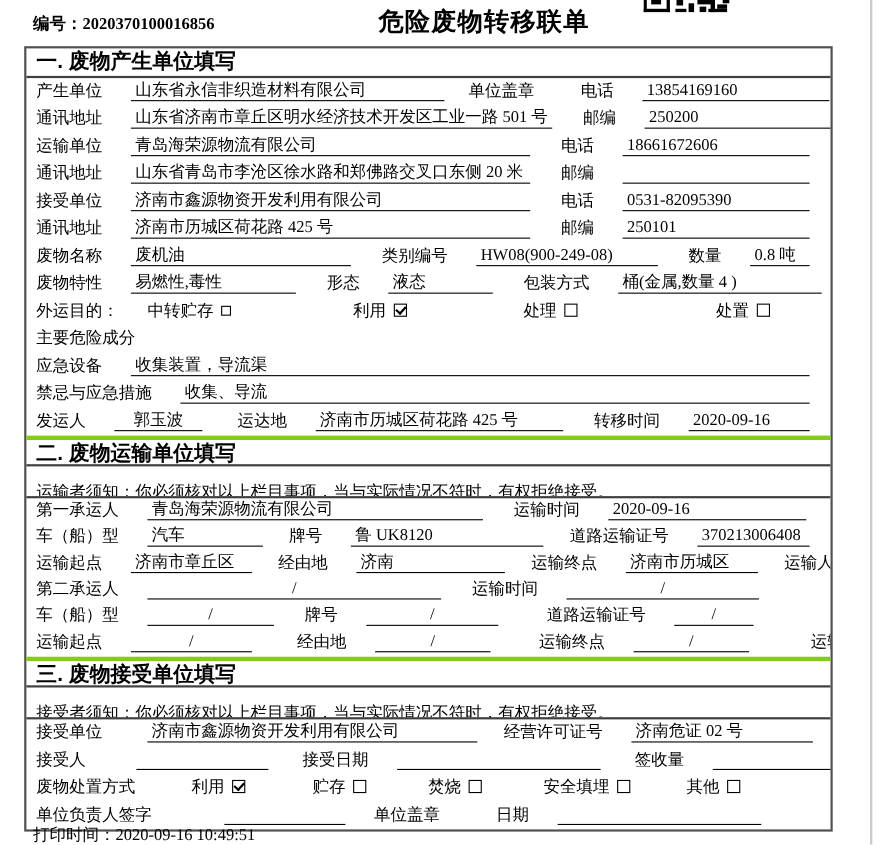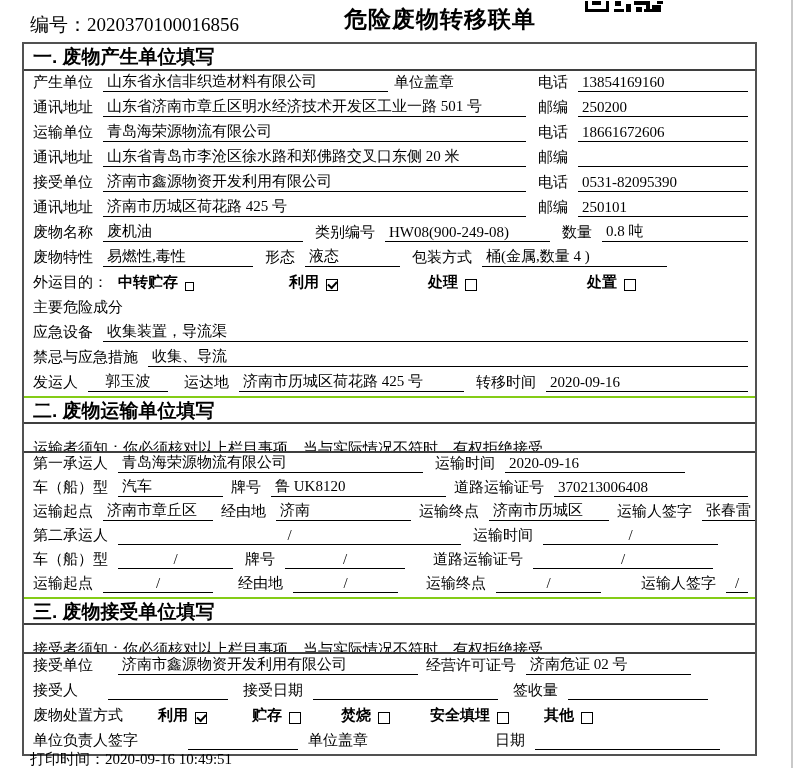--- a/index.html
+++ b/index.html
@@ -3,53 +3,53 @@
 <meta charset="utf-8">
 <style>
   * { box-sizing: border-box; }
   html,body { margin:0; padding:0; }
   body {
     width:796px; height:768px; background:#ffffff; color:#000;
     font-family:"Liberation Serif","DejaVu Serif",serif;
     font-size:15px; position:relative; overflow:hidden;
   }
   .topbar { position:absolute; left:0; top:0; width:796px; height:42px; }
-  .serial { position:absolute; left:30px; top:12px; font-size:19px; white-space:nowrap; }
+  .serial { position:absolute; left:30px; top:12px; font-size:15px; white-space:nowrap;font-weight:bold; }
   .doc-title { position:absolute; left:0; top:4px; width:880px; text-align:center;
     font-size:23px; font-weight:bold; letter-spacing:1px;
     font-family:"Liberation Sans","DejaVu Sans",sans-serif; }
   .qr-frag { position:absolute; left:585px; top:0; width:80px; height:12px; }
   .form { position:absolute; left:22px; top:42px; width:735px;
     border:2px solid #515151; background:#fff; }
   .sec-header { font-weight:bold; height:27px; line-height:26px; padding:0 9px;
     border-bottom:2px solid #3f3f3f; font-size:19px;
     font-family:"Liberation Sans","DejaVu Sans",sans-serif; }
-  .sec-header.mid { border-top:2px solid #84cc16; height:28px; }
+  .sec-header.mid { border-top:4px solid #84cc16; height:28px; }
   .note-row { height:29px; line-height:29px; padding:10px 9px;
     border-bottom:2px solid #3f3f3f; white-space:nowrap; overflow:hidden; }
-  .row { display:flex; align-items:flex-end; height:25px; padding:0 7px 4px 9px;
-    white-space:nowrap; overflow:hidden; }
+  .row { display:flex; align-items:flex-end; height:25px; padding:0 19px 4px 9px;
+    white-space:nowrap; overflow:hidden;gap:16px; }
   .row.h24 { height:24px;align-items:flex-end; }
   .lbl { flex:0 0 auto; margin-right:10px; }
   .val { border-bottom:1px solid #000; padding:0 4px; min-height:18px; flex:0 0 auto; }
   .fx { flex:1 1 auto; }
   .sp { flex:1 1 auto; }
   .ctr { text-align:center; }
   .w80{width:80px}.w95{width:95px}.w105{width:105px}.w110{width:110px}
   .w115{width:115px}.w120{width:120px}.w135{width:135px}.w140{width:140px}
   .w150{width:150px}.w165{width:165px}.w170{width:170px}.w175{width:175px}
   .w180{width:180px}.w185{width:185px}.w200{width:200px}.w225{width:225px}
   .w285{width:285px}.w300{width:300px}.w305{width:305px}
   .ml6{margin-left:6px}.ml8{margin-left:8px}.ml10{margin-left:10px}
   .ml12{margin-left:12px}.ml15{margin-left:15px}.ml16{margin-left:16px}
   .ml20{margin-left:20px}.ml25{margin-left:25px}.ml28{margin-left:28px}
   .ml35{margin-left:35px}.ml40{margin-left:40px}.ml45{margin-left:45px}.ml90{margin-left:90px}.ml95{margin-left:95px}
   .ml110{margin-left:110px}
   .tsp30{flex:0 0 30px}.tsp35{flex:0 0 35px}.tsp28{flex:0 0 28px}
-  .grp { display:inline-flex; align-items:flex-end; flex:0 0 auto;font-weight:bold; }
+  .grp { display:inline-flex; align-items:center; flex:0 0 auto; }
   .grp .grp-lbl { margin-right:7px; }
   .cb { display:inline-block; width:12px; height:12px; border:1.5px solid #000;
     position:relative; margin-bottom:1px; }
   .cb.sm { width:9px; height:9px; border-width:1px; }
   .cb.checked::after { content:""; position:absolute; left:1px; top:1px;
     width:7px; height:4px; border-left:2px solid #000; border-bottom:2px solid #000;
     transform:rotate(-48deg); }
   .print-line { position:absolute; left:30px; top:750px; font-size:15px; white-space:nowrap; }
   .window-edge { position:absolute; right:3px; top:0; width:2px; height:768px; background:#c9c9c9; }
 </style>

